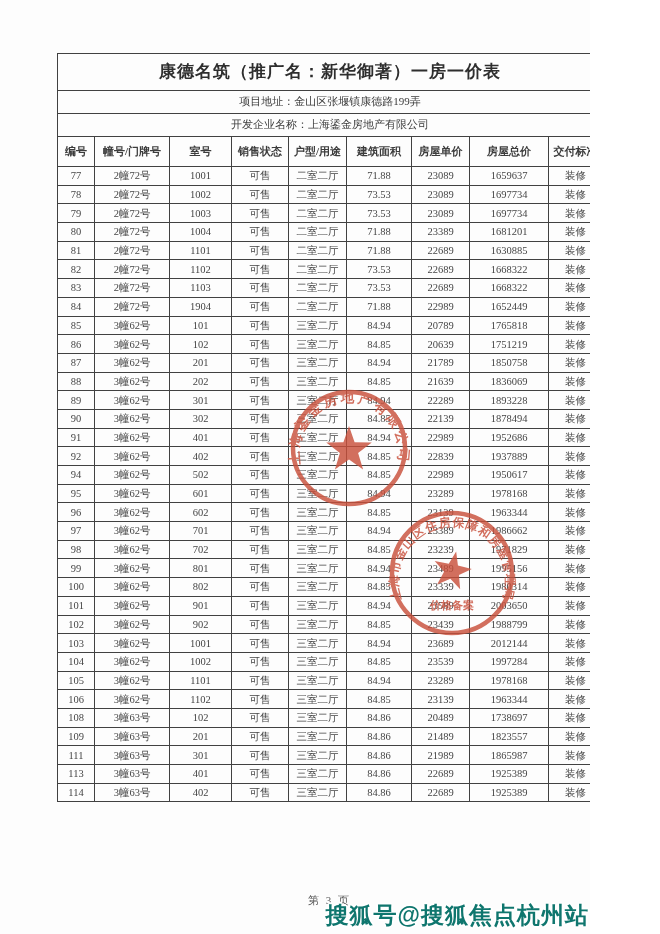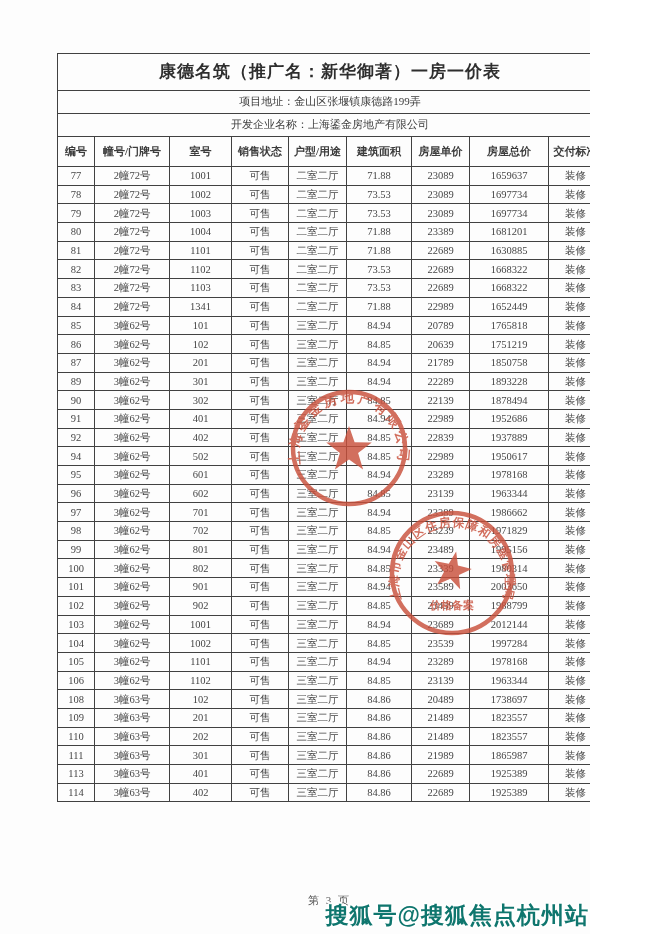--- a/index.html
+++ b/index.html
@@ -148,21 +148,21 @@
           <td>可售</td>
           <td>二室二厅</td>
           <td>73.53</td>
           <td>22689</td>
           <td>1668322</td>
           <td>装修</td>
         </tr>
         <tr>
           <td>84</td>
           <td>2幢72号</td>
-          <td>1341</td>
+          <td>1904</td>
           <td>可售</td>
           <td>二室二厅</td>
           <td>71.88</td>
           <td>22989</td>
           <td>1652449</td>
           <td>装修</td>
         </tr>
         <tr>
           <td>85</td>
           <td>3幢62号</td>
@@ -190,20 +190,31 @@
           <td>3幢62号</td>
           <td>201</td>
           <td>可售</td>
           <td>三室二厅</td>
           <td>84.94</td>
           <td>21789</td>
           <td>1850758</td>
           <td>装修</td>
         </tr>
         <tr>
+          <td>88</td>
+          <td>3幢62号</td>
+          <td>202</td>
+          <td>可售</td>
+          <td>三室二厅</td>
+          <td>84.85</td>
+          <td>21639</td>
+          <td>1836069</td>
+          <td>装修</td>
+        </tr>
+        <tr>
           <td>89</td>
           <td>3幢62号</td>
           <td>301</td>
           <td>可售</td>
           <td>三室二厅</td>
           <td>84.94</td>
           <td>22289</td>
           <td>1893228</td>
           <td>装修</td>
         </tr>
@@ -391,31 +402,20 @@
           <td>三室二厅</td>
           <td>84.86</td>
           <td>20489</td>
           <td>1738697</td>
           <td>装修</td>
         </tr>
         <tr>
           <td>109</td>
           <td>3幢63号</td>
           <td>201</td>
-          <td>可售</td>
-          <td>三室二厅</td>
-          <td>84.86</td>
-          <td>21489</td>
-          <td>1823557</td>
-          <td>装修</td>
-        </tr>
-        <tr>
-          <td>110</td>
-          <td>3幢63号</td>
-          <td>202</td>
           <td>可售</td>
           <td>三室二厅</td>
           <td>84.86</td>
           <td>21489</td>
           <td>1823557</td>
           <td>装修</td>
         </tr>
         <tr>
           <td>111</td>
           <td>3幢63号</td>

